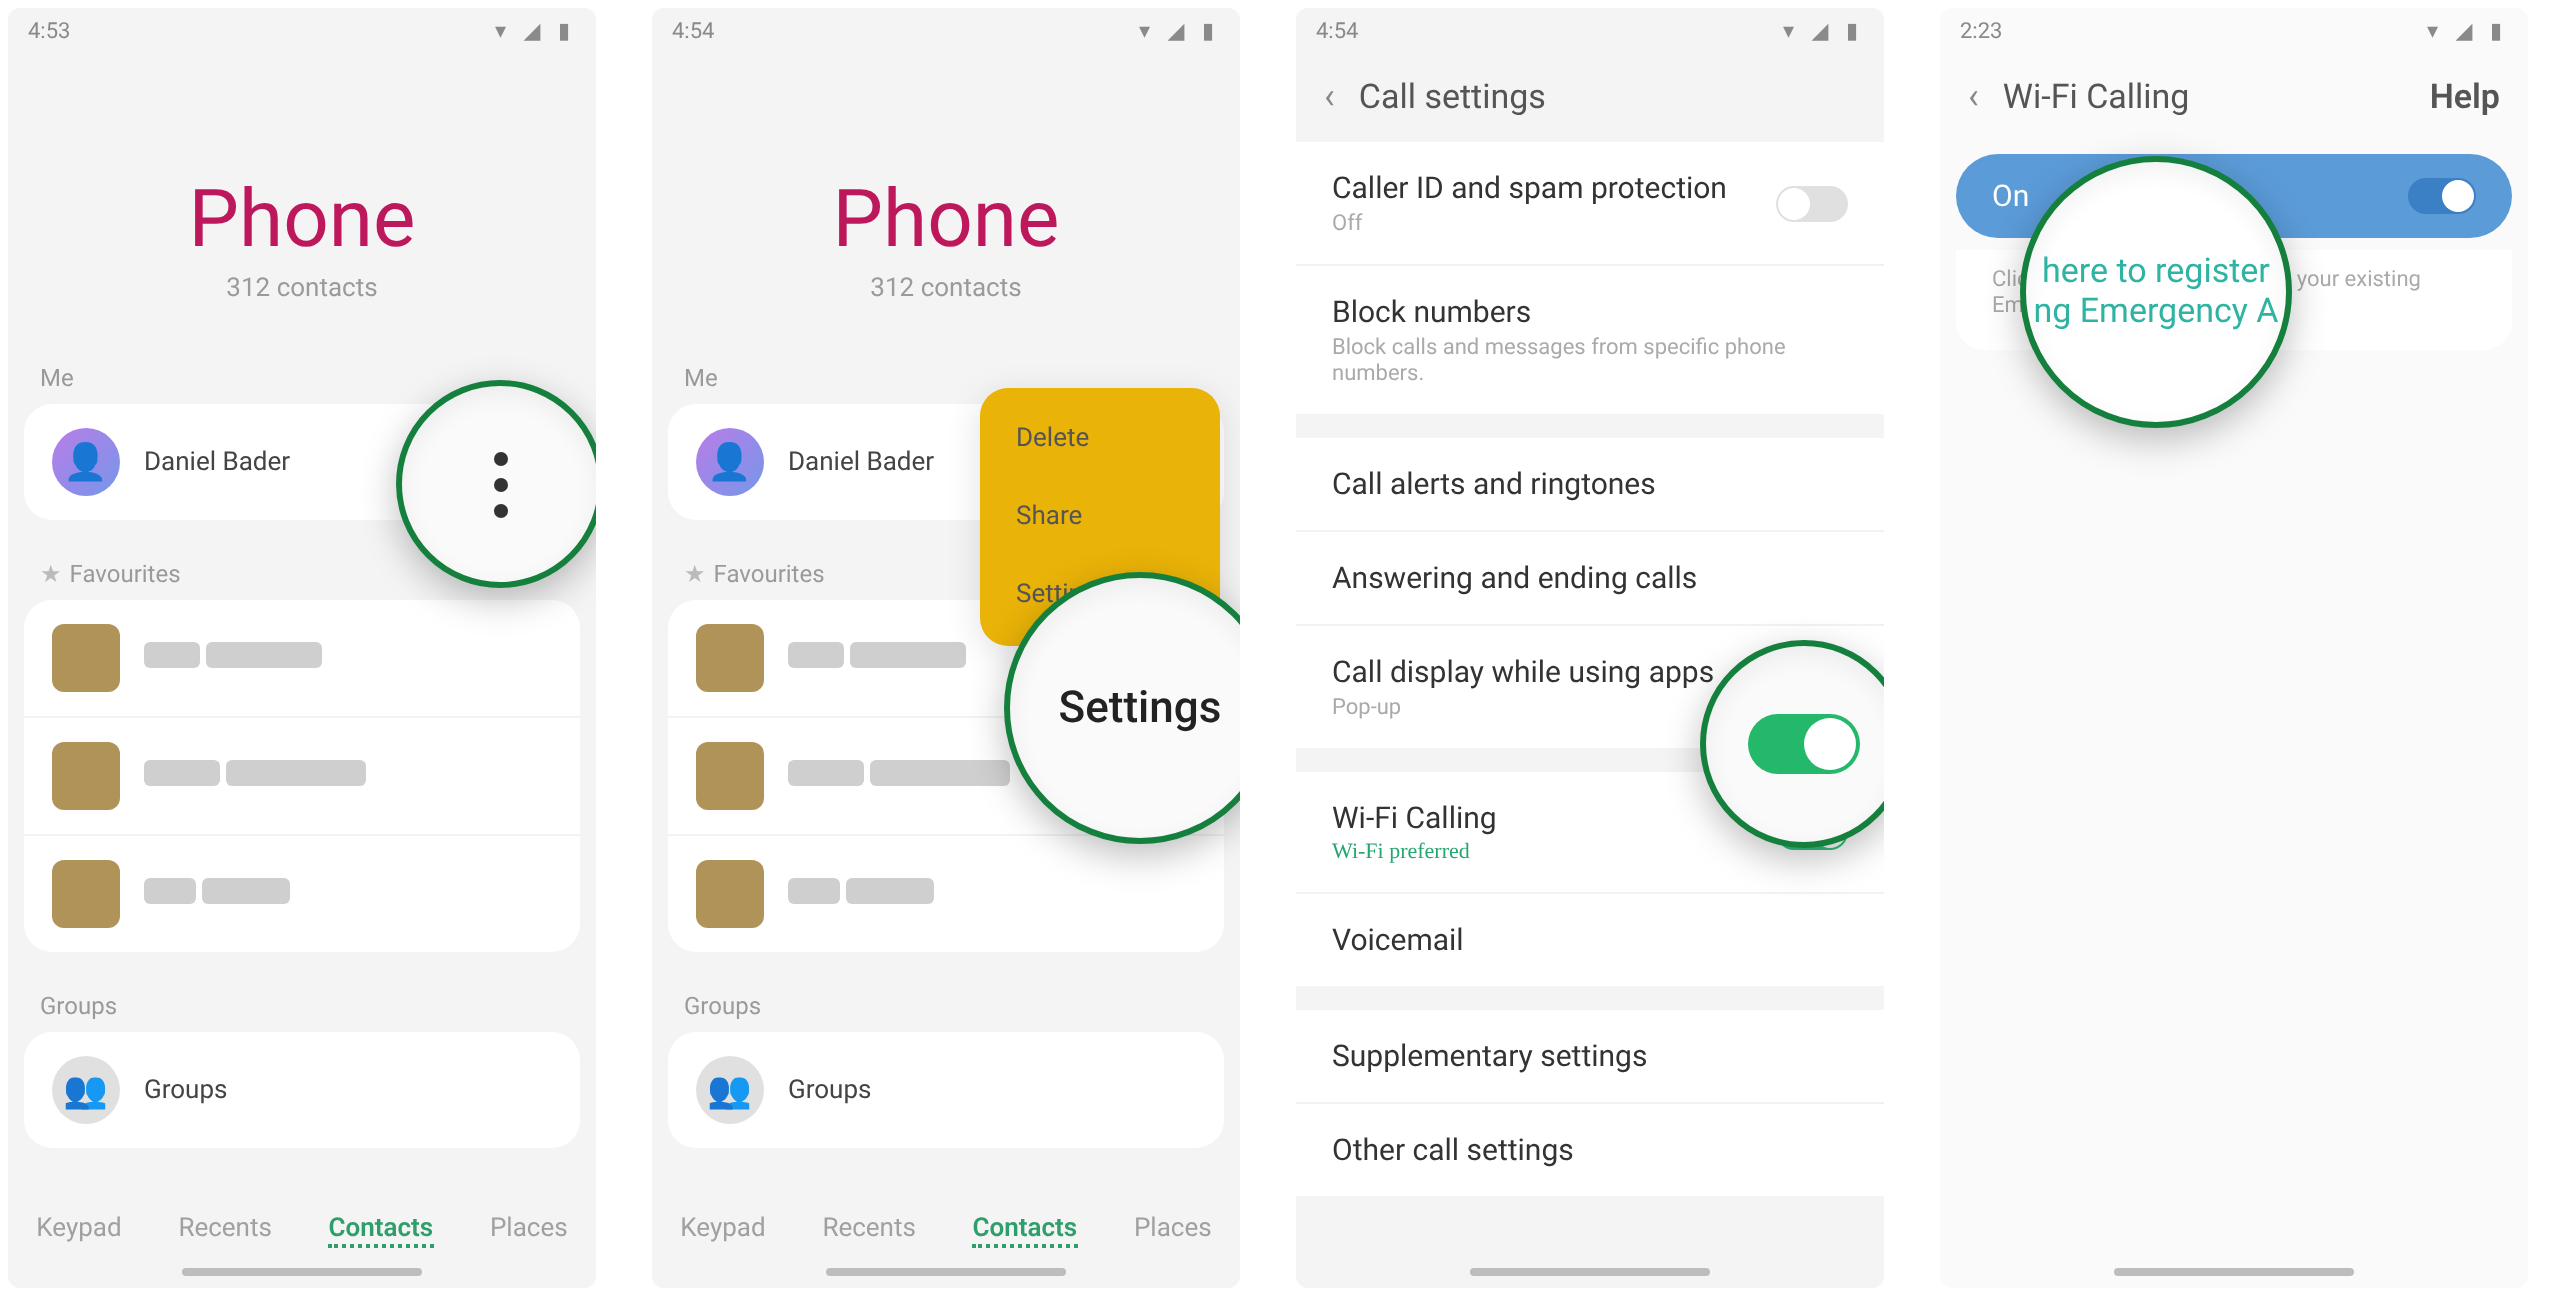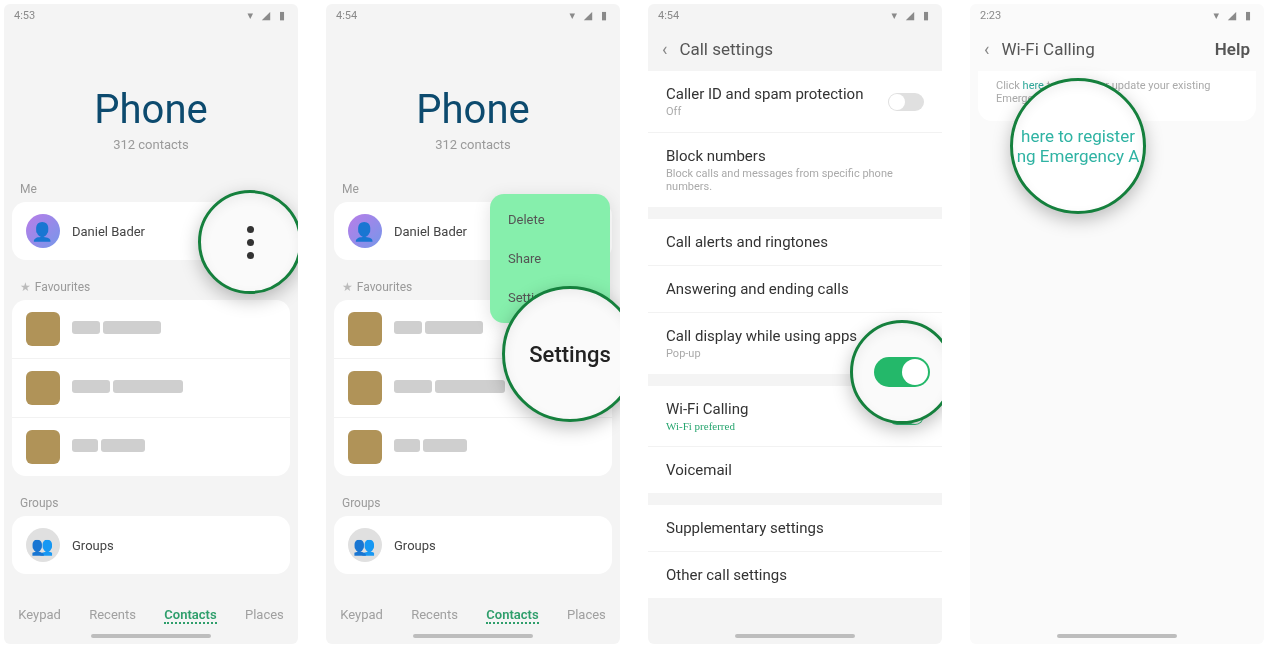--- a/index.html
+++ b/index.html
@@ -35,21 +35,21 @@
   }
   .statusbar .icons { letter-spacing: 3px; }
   .scroll { flex: 1; overflow: hidden; }
   .bighead {
     text-align: center;
     padding: 60px 0 20px;
   }
   .bighead h1 {
     font-size: 40px;
     font-weight: 400;
-    color: #0c4a6e;
+    color: #be185d;
   }
   .bighead .sub {
     font-size: 13px;
     color: #9a9a9a;
     margin-top: 4px;
   }
   .section-label {
     font-size: 12px;
     color: #9a9a9a;
     padding: 10px 16px 6px;
@@ -102,21 +102,21 @@
   .navhandle {
     width: 120px; height: 4px; background: #bdbdbd; border-radius: 2px;
     margin: 4px auto 6px;
   }
 
   .menu {
     position: absolute;
     right: 10px;
     top: 190px;
     width: 120px;
-    background: #86efac;
+    background: #eab308;
     border-radius: 14px;
     box-shadow: 0 4px 18px rgba(0,0,0,0.12);
     padding: 6px 0;
   }
   .menu div { padding: 12px 18px; color: #555; }
 
   .topbar {
     display: flex;
     align-items: center;
     padding: 12px 14px;
@@ -399,20 +399,24 @@
 <div class="phone" style="background:#fafafa">
   <div class="statusbar">
     <span>2:23</span>
     <span class="icons">▾ ◢ ▮</span>
   </div>
   <div class="topbar">
     <span class="back">‹</span>
     <span>Wi-Fi Calling</span>
     <span class="help">Help</span>
   </div>
+  <div class="bluebar">
+    <span>On</span>
+    <div class="btoggle"></div>
+  </div>
   <div class="hint">
     <span>Click</span>
     <span style="color:#2fa99b"> here </span>
     <span>to register or update your existing Emergency Address.</span>
   </div>
 
   <div class="magnifier big" style="left:40px; top:74px; background:#fff">
     <div class="mag-reg">
       <div class="t1">here to register</div>
       <div class="t1">ng Emergency A</div>

